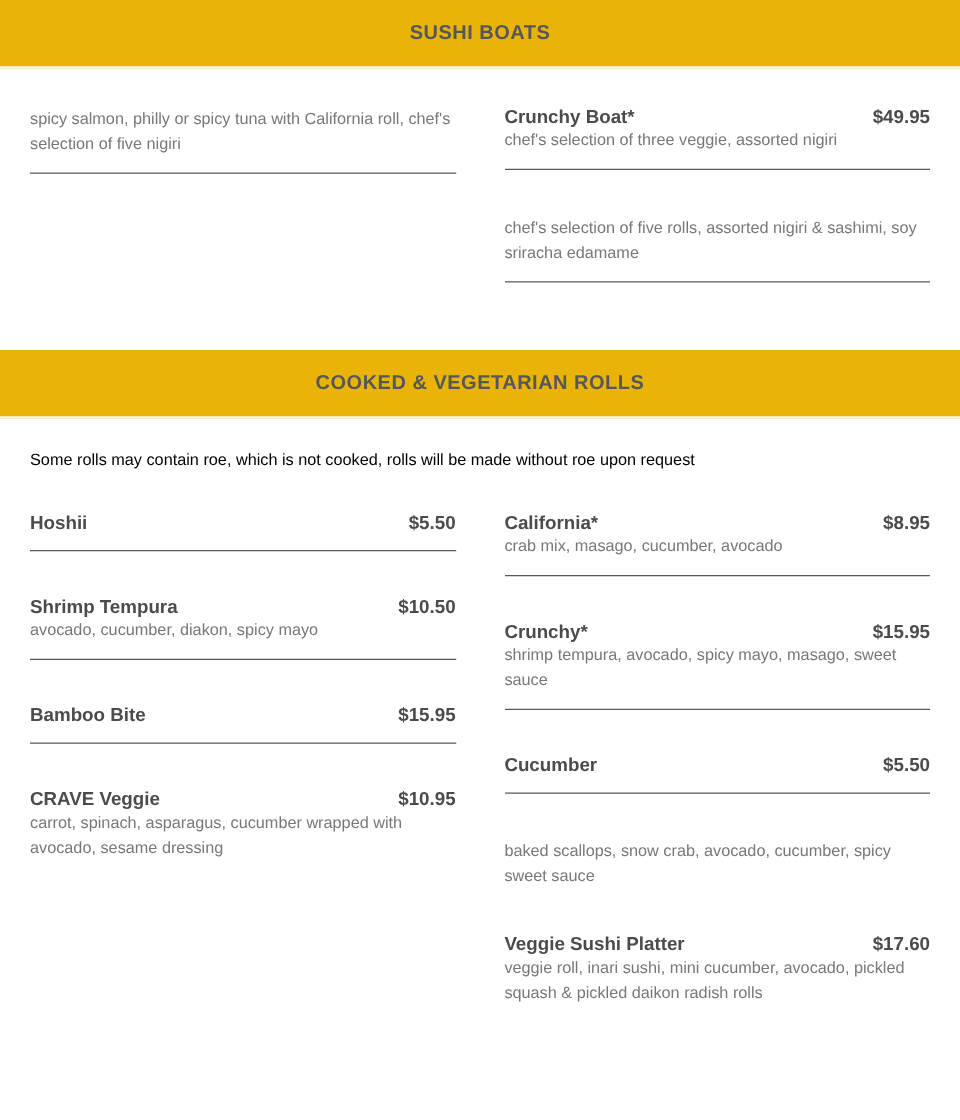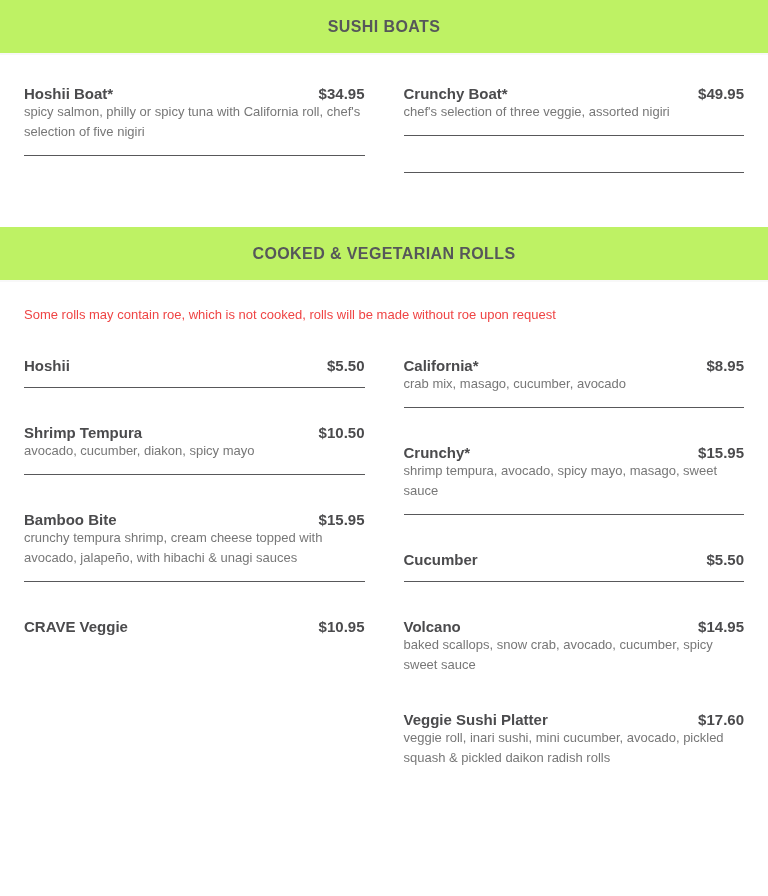--- a/index.html
+++ b/index.html
@@ -8,21 +8,21 @@
     background: #ffffff;
     font-family: "Liberation Sans", sans-serif;
   }
   .page {
     width: 768px;
     min-height: 896px;
     background: #ffffff;
     box-sizing: border-box;
   }
   .section-band {
-    background: #bef264;
+    background: #eab308;
     text-align: center;
     padding: 18px 0 17px 0;
     border-bottom: 2px solid #f8f8f8;
   }
   .section-band .band-title {
     margin: 0;
     font-size: 16px;
     font-weight: bold;
     letter-spacing: 0.4px;
     color: #56575a;
@@ -32,21 +32,21 @@
     box-sizing: border-box;
     padding: 30px 24px 54px 24px;
   }
   .section-content.second {
     padding: 25px 24px 14px 24px;
   }
   .section-note {
     margin: 0 0 34px 0;
     font-size: 13px;
     line-height: 16px;
-    color: #ef4444;
+    color: #000000;
   }
   .cols {
     display: flex;
     gap: 39px;
   }
   .col {
     flex: 1 1 0;
     min-width: 0;
   }
   .menu-item { margin-top: 36px; }
@@ -88,41 +88,38 @@
 
   <div class="section-band">
     <h2 class="band-title">SUSHI BOATS</h2>
   </div>
 
   <div class="section-content">
     <div class="cols">
       <div class="col">
 
         <div class="menu-item">
-          <div class="title-row">
-            <span class="item-name">Hoshii Boat*</span>
-            <span class="item-price">$34.95</span>
-          </div>
           <div class="item-desc">spicy salmon, philly or spicy tuna with California roll, chef's selection of five nigiri</div>
           <div class="item-divider"></div>
         </div>
 
       </div>
       <div class="col">
 
         <div class="menu-item">
           <div class="title-row">
             <span class="item-name">Crunchy Boat*</span>
             <span class="item-price">$49.95</span>
           </div>
           <div class="item-desc">chef's selection of three veggie, assorted nigiri</div>
           <div class="item-divider"></div>
         </div>
 
         <div class="menu-item">
+          <div class="item-desc">chef's selection of five rolls, assorted nigiri &amp; sashimi, soy sriracha edamame</div>
           <div class="item-divider"></div>
         </div>
 
       </div>
     </div>
   </div>
 
   <div class="section-band">
     <h2 class="band-title">COOKED &amp; VEGETARIAN ROLLS</h2>
   </div>
@@ -148,29 +145,29 @@
           </div>
           <div class="item-desc">avocado, cucumber, diakon, spicy mayo</div>
           <div class="item-divider"></div>
         </div>
 
         <div class="menu-item">
           <div class="title-row">
             <span class="item-name">Bamboo Bite</span>
             <span class="item-price">$15.95</span>
           </div>
-          <div class="item-desc">crunchy tempura shrimp, cream cheese topped with avocado, jalapeño, with hibachi &amp; unagi sauces</div>
           <div class="item-divider"></div>
         </div>
 
         <div class="menu-item">
           <div class="title-row">
             <span class="item-name">CRAVE Veggie</span>
             <span class="item-price">$10.95</span>
           </div>
+          <div class="item-desc">carrot, spinach, asparagus, cucumber wrapped with avocado, sesame dressing</div>
         </div>
 
       </div>
       <div class="col">
 
         <div class="menu-item">
           <div class="title-row">
             <span class="item-name">California*</span>
             <span class="item-price">$8.95</span>
           </div>
@@ -189,24 +186,20 @@
 
         <div class="menu-item">
           <div class="title-row">
             <span class="item-name">Cucumber</span>
             <span class="item-price">$5.50</span>
           </div>
           <div class="item-divider"></div>
         </div>
 
         <div class="menu-item">
-          <div class="title-row">
-            <span class="item-name">Volcano</span>
-            <span class="item-price">$14.95</span>
-          </div>
           <div class="item-desc">baked scallops, snow crab, avocado, cucumber, spicy sweet sauce</div>
         </div>
 
         <div class="menu-item">
           <div class="title-row">
             <span class="item-name">Veggie Sushi Platter</span>
             <span class="item-price">$17.60</span>
           </div>
           <div class="item-desc">veggie roll, inari sushi, mini cucumber, avocado, pickled squash &amp; pickled daikon radish rolls</div>
 

